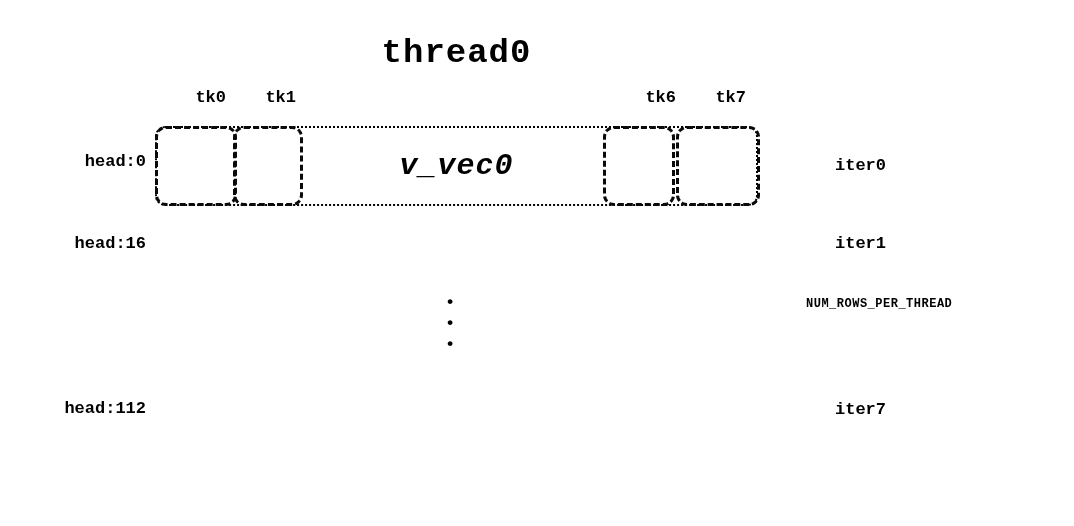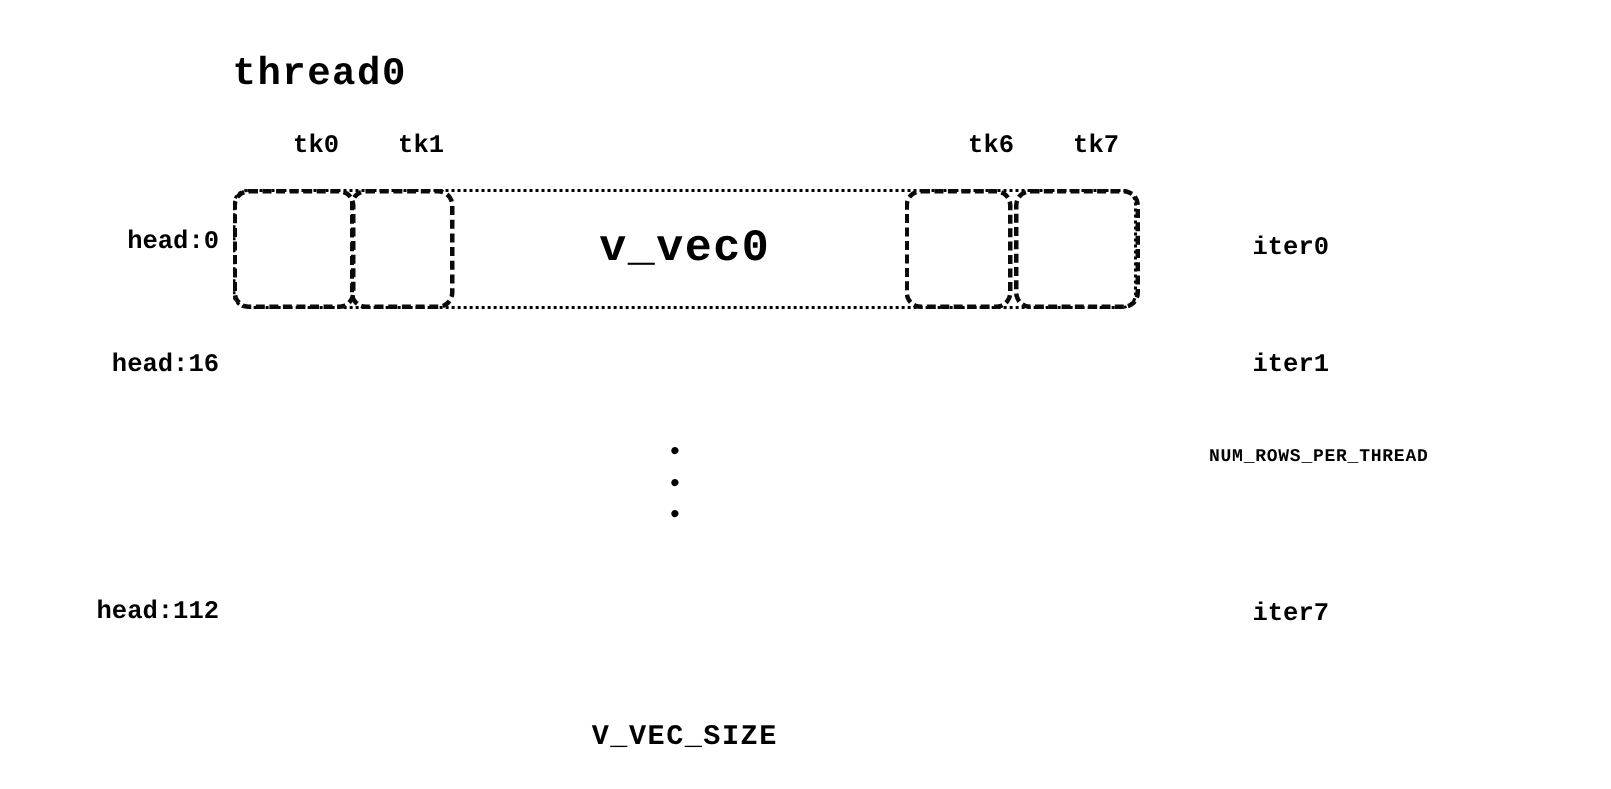--- a/index.html
+++ b/index.html
@@ -15,22 +15,22 @@
     font-family: "Liberation Mono", "DejaVu Sans Mono", monospace;
     color: #000000;
     overflow: hidden;
   }
   .abs { position: absolute; }
 
   .diagram-title {
     top: 34px;
     left: 155px;
     width: 603px;
-    text-align: left;
-    font-size: 26px;
+    text-align: center;
+    font-size: 34px;
     font-weight: bold;
     letter-spacing: 1px;
   }
 
   .tick-label {
     top: 88px;
     width: 62px;
     text-align: right;
     font-size: 17px;
     font-weight: bold;
@@ -50,20 +50,21 @@
     align-items: center;
     justify-content: center;
   }
   .row-0 { top: 126px; height: 80px; }
   .row-1 { top: 206px; height: 78px; }
   .row-2 { top: 368px; height: 84px; }
 
   .vec-label {
     font-size: 30px;
     font-weight: bold;
+    font-style: italic;
     letter-spacing: 1px;
   }
 
   .cell {
     position: absolute;
     top: -2px;
     height: 80px;
     border: 3px dashed #0a0a0a;
     border-radius: 11px;
     box-sizing: border-box;
@@ -154,15 +155,14 @@
 
   <div class="abs iter-label iter-0">iter0</div>
   <div class="abs iter-label iter-1">iter1</div>
   <div class="abs iter-label iter-2">iter7</div>
 
   <div class="abs vertical-dots">•
 •
 •</div>
 
   <div class="abs right-side-label">NUM_ROWS_PER_THREAD</div>
-  <div class="abs bottom-label">V_VEC_SIZE</div>
 
 </div>
 
 </body></html>

